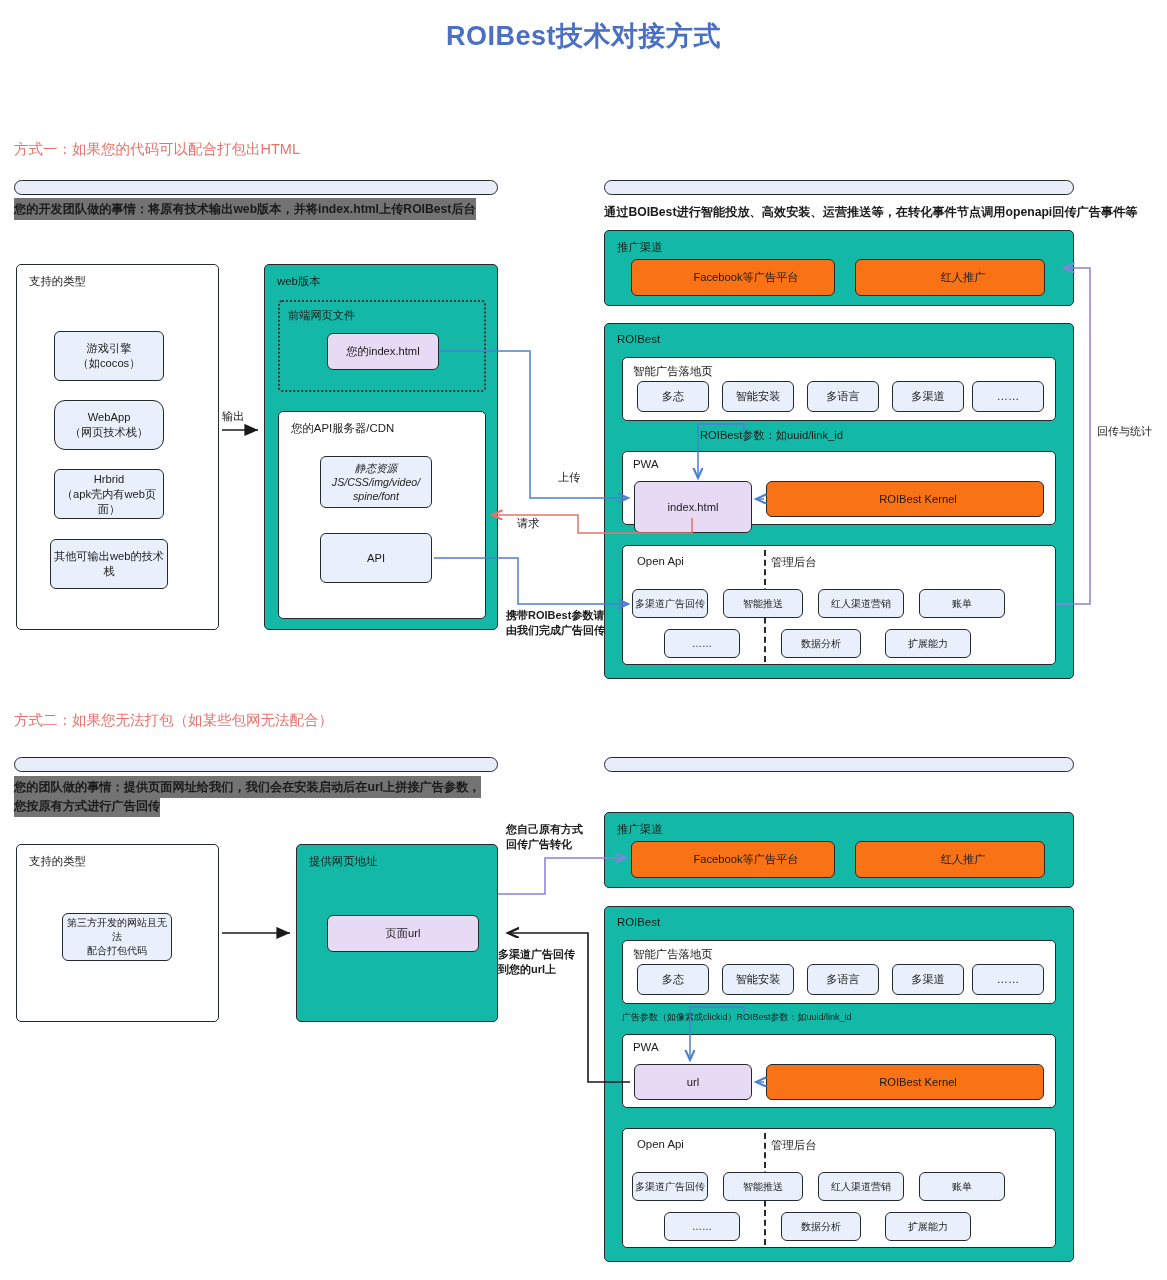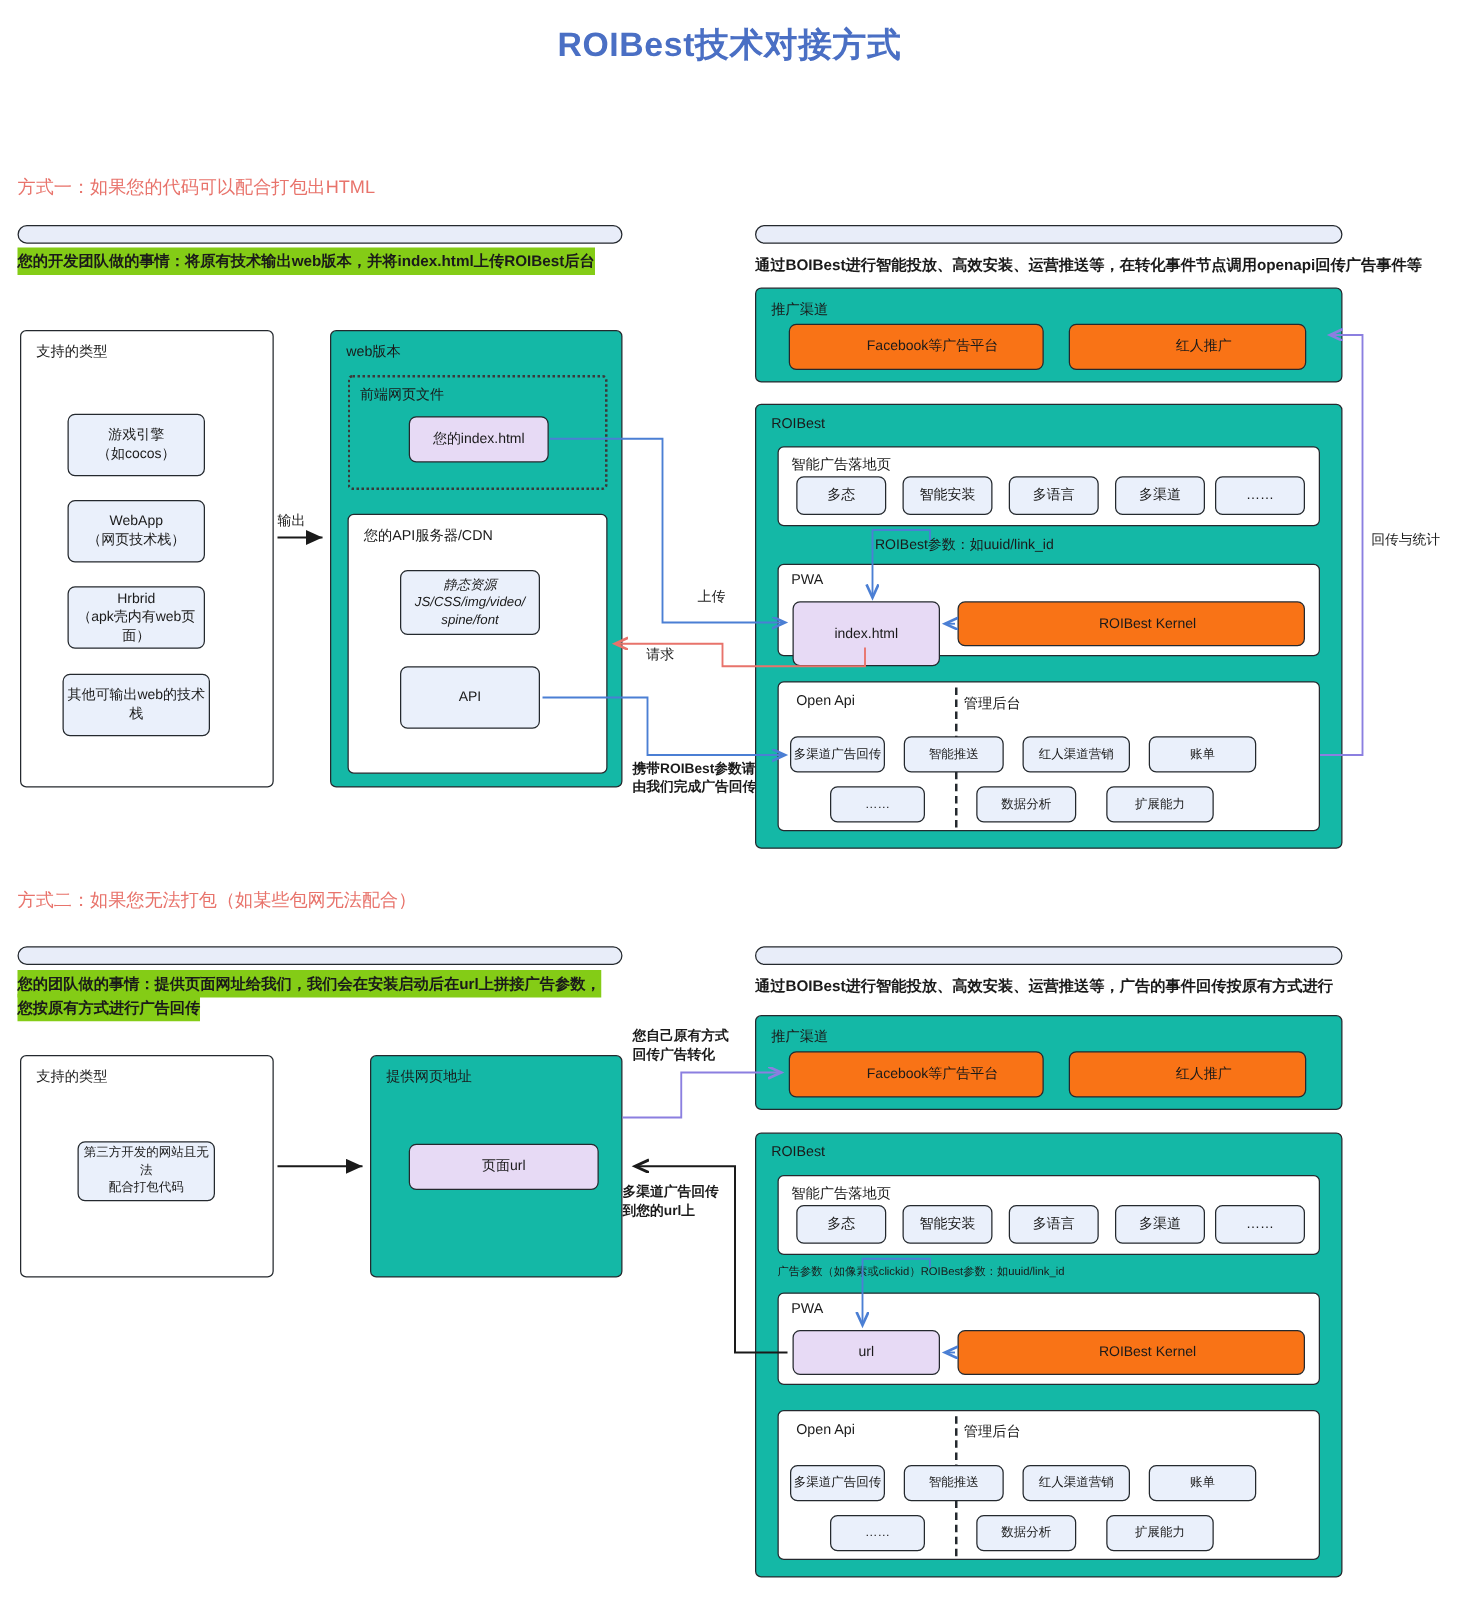--- a/index.html
+++ b/index.html
@@ -42,21 +42,21 @@
   }
   
   .hl {
     position: absolute;
     font-size: 12.2px;
     font-weight: bold;
     color: #1a1a1a;
     line-height: 19px;
   }
   .hl span.mark {
-    background: #84cc16;
+    background: #737373;
     padding: 4px 0;
     box-decoration-break: clone;
     -webkit-box-decoration-break: clone;
   }
   .cap {
     position: absolute;
     font-size: 12.2px;
     font-weight: bold;
     color: #1a1a1a;
     line-height: 19px;
@@ -143,21 +143,21 @@
 
   <div class="hl" style="top:200px;left:14px;width:500px;"><span class="mark">您的开发团队做的事情：将原有技术输出web版本，并将index.html上传ROIBest后台</span></div>
 
   <div class="cap" style="top:203px;left:604px;font-weight:bold;">通过BOIBest进行智能投放、高效安装、运营推送等，在转化事件节点调用openapi回传广告事件等</div>
 
   <div class="box" style="top:264px;left:16px;width:203px;height:366px;">
     <div class="box-lbl">支持的类型</div>
   </div>
   <div class="node" style="top:331px;left:54px;width:110px;height:50px;white-space:pre-line;">游戏引擎
 （如cocos）</div>
-  <div class="node" style="top:400px;left:54px;width:110px;height:50px;white-space:pre-line;">WebApp
+  <div class="node" style="top:400px;left:54px;width:110px;height:50px;white-space:pre-line;border-radius:11px;">WebApp
 （网页技术栈）</div>
   <div class="node" style="top:469px;left:54px;width:110px;height:50px;white-space:pre-line;">Hrbrid
 （apk壳内有web页面）</div>
   <div class="node" style="top:539px;left:50px;width:118px;height:50px;white-space:pre-line;">其他可输出web的技术栈</div>
 
   <div class="plain-lbl" style="top:409px;left:222px;">输出</div>
 
   <div class="box tint" style="top:264px;left:264px;width:234px;height:366px;">
     <div class="box-lbl">web版本</div>
   </div>
@@ -219,21 +219,20 @@
   <div class="node" style="top:629px;left:781px;width:80px;height:29px;font-size:10px;">数据分析</div>
   <div class="node" style="top:629px;left:885px;width:86px;height:29px;font-size:10px;">扩展能力</div>
 
   <div class="sec-head" style="top:711px;left:14px;">方式二：如果您无法打包（如某些包网无法配合）</div>
 
   <div class="pill" style="top:757px;left:14px;width:484px;"></div>
   <div class="pill" style="top:757px;left:604px;width:470px;"></div>
 
   <div class="hl" style="top:778px;left:14px;width:500px;"><span class="mark">您的团队做的事情：提供页面网址给我们，我们会在安装启动后在url上拼接广告参数，</span><br><span class="mark">您按原有方式进行广告回传</span></div>
 
-  <div class="cap" style="top:780px;left:604px;">通过BOIBest进行智能投放、高效安装、运营推送等，广告的事件回传按原有方式进行</div>
 
   <div class="box" style="top:844px;left:16px;width:203px;height:178px;">
     <div class="box-lbl">支持的类型</div>
   </div>
   <div class="node" style="top:913px;left:62px;width:110px;height:48px;white-space:pre-line;font-size:10px;line-height:14px;">第三方开发的网站且无法
 配合打包代码</div>
 
   <div class="box tint" style="top:844px;left:296px;width:202px;height:178px;">
     <div class="box-lbl">提供网页地址</div>
   </div>

